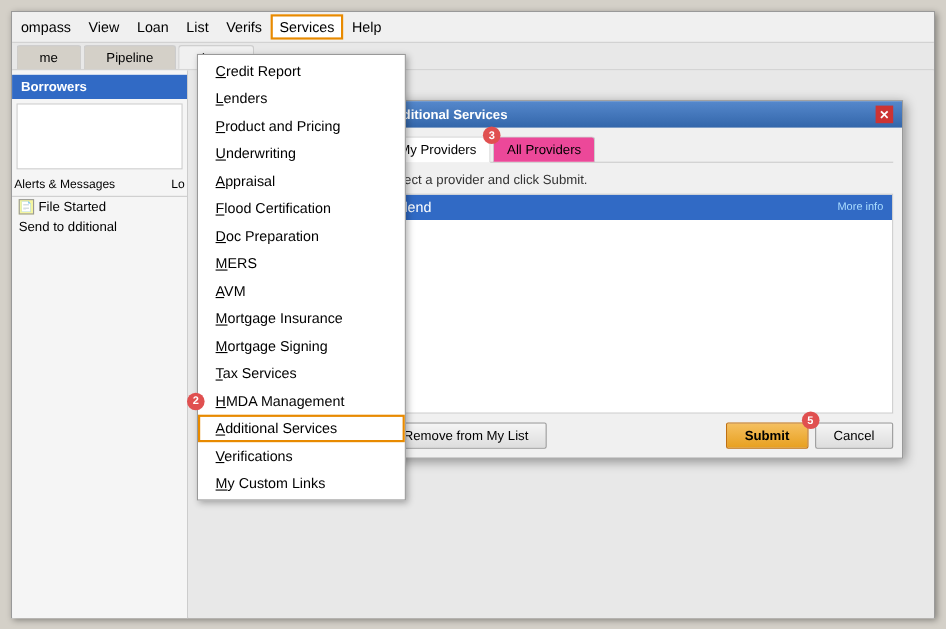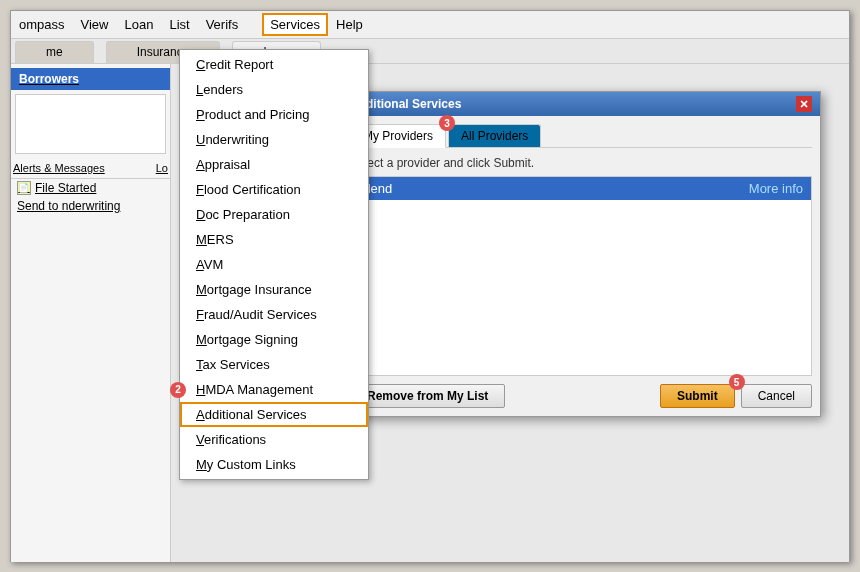--- a/index.html
+++ b/index.html
@@ -49,47 +49,46 @@
     }
 
     
     .tabbar {
       display: flex;
       background: #e8e8e8;
       border-bottom: 1px solid #ccc;
       padding: 2px 4px 0 4px;
     }
     .tab {
-      padding: 3px 30px;
+      padding: 3px 20px;
       border: 1px solid #ccc;
       border-bottom: none;
       background: #d4d0c8;
       font-size: 12px;
       cursor: pointer;
-      margin-right: 12px;
+      margin-right: 2px;
       border-radius: 3px 3px 0 0;
     }
     .tab.active {
       background: #f0f0f0;
       border-bottom: 1px solid #f0f0f0;
     }
 
     
     .content-area {
       display: flex;
       height: calc(100% - 52px);
     }
 
     
     .sidebar {
       width: 160px;
       border-right: 1px solid #ccc;
       background: #f5f5f5;
       padding: 4px 0;
-      text-decoration: underline;
     }
     .sidebar-header {
       background: #316ac5;
       color: white;
       padding: 4px 8px;
       font-size: 12px;
       font-weight: bold;
       margin-bottom: 4px;
     }
     .alerts-section {
@@ -186,21 +185,21 @@
     }
     .dialog-tabs {
       display: flex;
       border-bottom: 1px solid #ccc;
       margin-bottom: 8px;
     }
     .dialog-tab {
       padding: 4px 12px;
       border: 1px solid #ccc;
       border-bottom: none;
-      background: #0369a1;
+      background: #ec4899;
       font-size: 12px;
       cursor: pointer;
       margin-right: 2px;
       border-radius: 3px 3px 0 0;
     }
     .dialog-tab.active {
       background: white;
       border-bottom: 1px solid white;
       margin-bottom: -1px;
     }
@@ -221,21 +220,21 @@
       cursor: pointer;
       display: flex;
       justify-content: space-between;
       align-items: center;
     }
     .provider-item.selected {
       background: #316ac5;
       color: white;
     }
     .more-info-link {
-      font-size: 13px;
+      font-size: 10px;
       color: #4488cc;
       cursor: pointer;
     }
     .provider-item.selected .more-info-link {
       color: #aaddff;
     }
     .dialog-footer {
       display: flex;
       justify-content: flex-end;
       align-items: center;
@@ -250,21 +249,20 @@
       background: linear-gradient(to bottom, #f5f5f5, #ddd);
       border-radius: 2px;
     }
     .btn-primary {
       background: linear-gradient(to bottom, #f5c060, #e8a020);
       border: 1px solid #c07010;
       font-weight: bold;
     }
     .btn-remove {
       margin-right: auto;
-      font-weight: bold;
     }
 
     
     .num-circle {
       display: inline-flex;
       align-items: center;
       justify-content: center;
       width: 20px;
       height: 20px;
       border-radius: 50%;
@@ -280,67 +278,66 @@
 <body>
 
 <div class="main-window">
 
   <div class="menubar">
     <div class="menubar-item">ompass</div>
     <div class="menubar-item">View</div>
     <div class="menubar-item">Loan</div>
     <div class="menubar-item">List</div>
     <div class="menubar-item">Verifs</div>
-    <div class="menubar-item services-active" style="border: 2px solid #e88a00; padding: 2px 6px; position:relative;margin-left:16px;">Services</div>
+    <div class="menubar-item services-active" style="border: 2px solid #e88a00; padding: 2px 6px; position:relative;">Services</div>
     <div class="menubar-item">Help</div>
   </div>
 
   <div class="tabbar">
     <div class="tab">me</div>
-    <div class="tab">Insurance</div>
+    <div class="tab">Pipeline</div>
     <div class="tab active">Loan</div>
   </div>
 
   <div class="content-area">
 
     <div class="sidebar">
       <div class="sidebar-header">Borrowers</div>
       <div style="height: 60px; background: #fff; margin: 4px; border: 1px solid #ccc;"></div>
       <div class="alerts-section">
         <div class="alerts-row">
           <span>Alerts &amp; Messages</span>
           <span>Lo</span>
         </div>
       </div>
       <div class="sidebar-item-link">
         <div class="file-icon">📄</div>
         <span>File Started</span>
       </div>
       <div class="sidebar-item-link">
-        <span>Send to nderwriting</span>
+        <span>Send to dditional</span>
       </div>
     </div>
 
     <div style="flex:1; background: #e8e8e8; position: relative;">
     </div>
 
   </div>
 
   <div class="dropdown-menu">
     <div class="dropdown-item"><span class="underline">C</span>redit Report</div>
     <div class="dropdown-item"><span class="underline">L</span>enders</div>
     <div class="dropdown-item"><span class="underline">P</span>roduct and Pricing</div>
     <div class="dropdown-item"><span class="underline">U</span>nderwriting</div>
     <div class="dropdown-item"><span class="underline">A</span>ppraisal</div>
     <div class="dropdown-item"><span class="underline">F</span>lood Certification</div>
     <div class="dropdown-item"><span class="underline">D</span>oc Preparation</div>
     <div class="dropdown-item"><span class="underline">M</span>ERS</div>
     <div class="dropdown-item"><span class="underline">A</span>VM</div>
     <div class="dropdown-item"><span class="underline">M</span>ortgage Insurance</div>
-    <div class="dropdown-item"><span class="underline">F</span>raud/Audit Services</div>
     <div class="dropdown-item"><span class="underline">M</span>ortgage Signing</div>
     <div class="dropdown-item"><span class="underline">T</span>ax Services</div>
     <div class="dropdown-item" style="position:relative;">
       <span class="underline">H</span>MDA Management
       
       <span class="num-circle" style="left:-10px; top:50%; transform:translateY(-50%); width:16px; height:16px; font-size:10px;">2</span>
     </div>
     <div class="dropdown-item selected"><span class="underline">A</span>dditional Services</div>
     <div class="dropdown-item"><span class="underline">V</span>erifications</div>
     <div class="dropdown-item"><span class="underline">M</span>y Custom Links</div>

